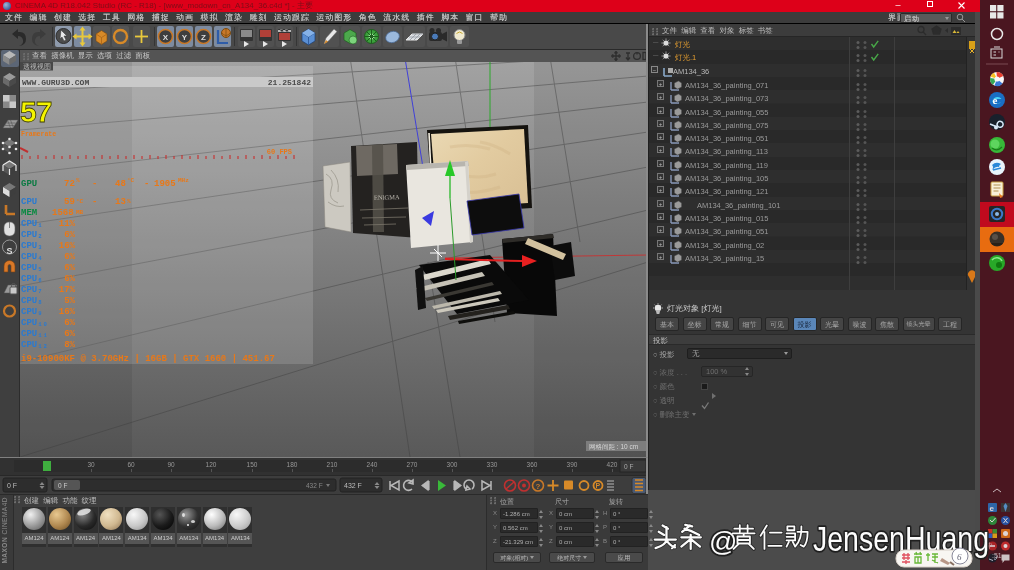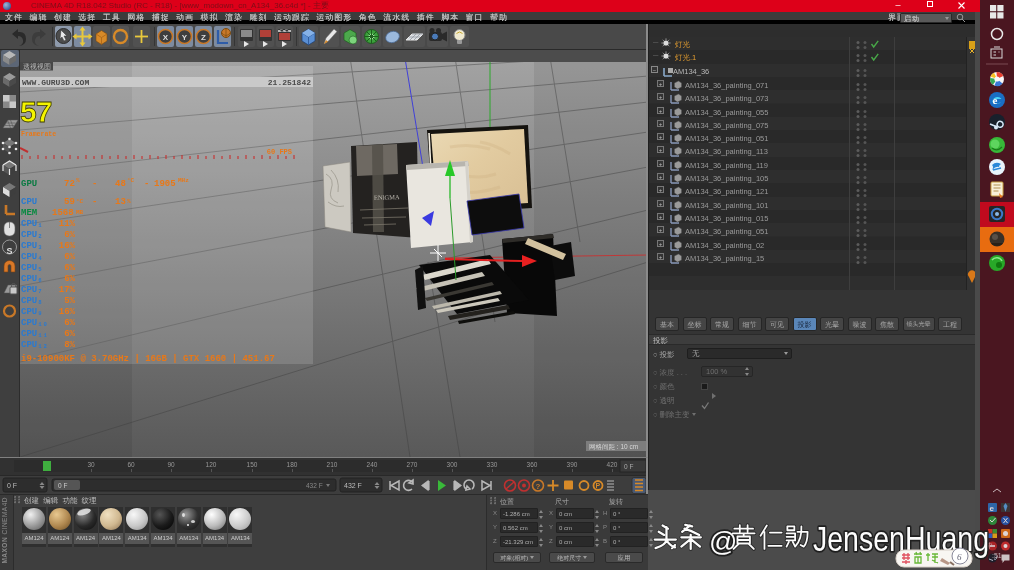--- a/index.html
+++ b/index.html
@@ -6,25 +6,25 @@
 #app{position:relative;width:1014px;height:570px;}
 .abs{position:absolute;}
 .grip{display:inline-block;width:3px;height:8px;vertical-align:-1px;margin-right:1px;background:radial-gradient(circle at 1px 1px,#6e6e6e 0.7px,transparent 1px);background-size:2.6px 2.6px;}
 .spin{display:inline-block;position:relative;width:6px;height:9px;vertical-align:-1px;}
 .spin:before{content:"";position:absolute;left:0;top:0;border-left:2.5px solid transparent;border-right:2.5px solid transparent;border-bottom:3.2px solid #888;}
 .spin:after{content:"";position:absolute;left:0;bottom:0;border-left:2.5px solid transparent;border-right:2.5px solid transparent;border-top:3.2px solid #888;}
 .tri-r{display:inline-block;width:0;height:0;border-top:3px solid transparent;border-bottom:3px solid transparent;border-left:4.5px solid #777;}
 .tri-d{display:inline-block;width:0;height:0;border-left:2.8px solid transparent;border-right:2.8px solid transparent;border-top:3.8px solid #999;vertical-align:1px;}
 
 #title{left:0;top:0;width:980px;height:12px;background:#dd0019;color:#8a0a16;font-size:8px;line-height:12px;}
-#title .txt{position:absolute;left:31px;top:0;white-space:nowrap;color:#7d0d18;}
+#title .txt{position:absolute;left:15px;top:0;white-space:nowrap;color:#7d0d18;}
 #title .appico{position:absolute;left:3px;top:2px;width:8px;height:8px;border-radius:50%;background:radial-gradient(circle at 35% 35%,#9db6d8,#1a3f7a);}
 #title .wbtn{position:absolute;top:0;color:#fff;font-size:9px;line-height:11px;width:10px;text-align:center;}
 
-#menubar{left:0;top:12px;width:980px;height:12px;background:#3c3c3c;color:#c4c4c4;font-size:8px;letter-spacing:1px;line-height:12px;border-bottom:4px solid #000000;text-shadow:0 0 0.6px #b8b8b8;}
+#menubar{left:0;top:12px;width:980px;height:12px;background:#3c3c3c;color:#c4c4c4;font-size:8px;letter-spacing:1px;line-height:12px;border-bottom:1px solid #000000;text-shadow:0 0 0.6px #b8b8b8;}
 #menubar .m{position:absolute;top:0;white-space:nowrap;}
 
 #toolbar{left:0;top:24px;width:980px;height:26px;background:#494949;border-bottom:1px solid #2a2a2a;}
 
 #leftbar{left:0;top:50px;width:20px;height:408px;background:#3f3f3f;border-right:1px solid #2c2c2c;}
 
 #vphead{left:20px;top:50px;width:628px;height:12px;background:#545454;color:#c9c9c9;font-size:7.5px;line-height:12px;}
 #vp{left:20px;top:62px;width:628px;height:395px;background:#6a6a6a;overflow:hidden;}
 
 #om{left:648px;top:24px;width:327px;height:266px;background:#2d2d2d;border-left:1px solid #1f1f1f;}
@@ -230,20 +230,34 @@
         </g>
       <circle cx="9.5" cy="197" r="7" fill="#3e3e3e" stroke="#999"></circle>
         <text x="9.5" y="203.5" font-size="9" fill="#ddd" text-anchor="middle" font-family="Liberation Sans" font-weight="bold">S</text>
       <path d="M4 222 l0 -6 a5.5 5.5 0 0 1 11 0 l0 6 -4 0 0 -6 a1.5 1.5 0 0 0 -3 0 l0 6z" fill="#d87828" stroke="#7a4010" stroke-width="0.6"></path>
       <g transform="translate(3,232)">
           <path d="M1 11 l4 -8 9 0 -4 8z" fill="#999" stroke="#555" stroke-width="0.5"></path>
           <rect x="7" y="5" width="7" height="7" rx="1" fill="#c8c8c8" stroke="#555"></rect>
           <path d="M8.5 5 l0 -1.5 a2 2 0 0 1 4 0 l0 1.5" fill="none" stroke="#555"></path>
         </g>
       <circle cx="9.5" cy="261" r="5.5" fill="none" stroke="#c87828" stroke-width="2.2"></circle>
+    </svg>
+  </div>
+  <div id="vphead" class="abs">
+    <span style="position:absolute;left:3px;top:2px"><i class="grip"></i><i class="grip"></i></span>
+    <span style="position:absolute;left:12px">查看&nbsp;&nbsp;摄像机&nbsp;&nbsp;显示&nbsp;&nbsp;选项&nbsp;&nbsp;过滤&nbsp;&nbsp;面板</span>
+    <svg width="40" height="12" style="position:absolute;left:588px;top:0">
+      <g stroke="#2e2e2e" stroke-width="1.3" fill="none">
+        <path d="M5 6 l6 0 M8 3 l0 6 M8 1.5 l-1.5 1.8 M8 1.5 l1.5 1.8 M8 10.5 l-1.5 -1.8 M8 10.5 l1.5 -1.8 M3.5 6 l1.8 -1.5 M3.5 6 l1.8 1.5 M12.5 6 l-1.8 -1.5 M12.5 6 l-1.8 1.5"></path>
+        <path d="M18 3 l4 0 M20 3 l0 6 M20 10 l-2 -2.5 M20 10 l2 -2.5"></path>
+        <circle cx="29" cy="6" r="3.4"></circle>
+          <path d="M29 2.6 l0 2"></path>
+        <rect x="35" y="2.5" width="7" height="7"></rect>
+          <line x1="38" y1="2.5" x2="38" y2="9.5"></line>
+      </g>
     </svg>
   </div>
   <div id="vp" class="abs">
     <svg width="628" height="395" style="position:absolute;left:0;top:0">
       <defs>
         <linearGradient id="canv" x1="0" y1="0" x2="1" y2="1">
           <stop offset="0" stop-color="#ead9b4"></stop>
             <stop offset="0.45" stop-color="#e2cba0"></stop>
             <stop offset="1" stop-color="#d8bf94"></stop>
         </linearGradient>
@@ -377,20 +391,34 @@
             <text x="55" y="285" fill="#e87818" text-anchor="end">8%</text>
           <text x="1" y="299" fill="#e87818">i9-10900KF @ 3.70GHz | 16GB | GTX 1660 | 451.67</text>
         </g>
       </g>
 
       <rect x="566" y="379" width="60" height="10" fill="#7d7d7d"></rect>
       <text x="569" y="387" font-size="6.5" fill="#d8d8d8" font-family="Liberation Sans">网格间距 : 10 cm</text>
     </svg>
   </div>
   <div id="om" class="abs">
+    <div style="position:absolute;left:0;top:0;width:327px;height:13px;background:#3c3c3c;border-bottom:1px solid #262626;color:#bbb;font-size:7.5px;line-height:13px;">
+      <span style="position:absolute;left:3px;top:2px"><i class="grip"></i><i class="grip"></i></span>
+      <span style="position:absolute;left:13px">文件&nbsp;&nbsp;编辑&nbsp;&nbsp;查看&nbsp;&nbsp;对象&nbsp;&nbsp;标签&nbsp;&nbsp;书签</span>
+      <svg width="50" height="13" style="position:absolute;left:266px;top:0">
+          <g stroke="#2c2c2c" fill="none" stroke-width="1.3">
+            <circle cx="6" cy="5.5" r="3"></circle>
+            <line x1="8.2" y1="8" x2="11" y2="11"></line>
+            <path d="M17 5 l4.5 -3 4.5 3 -1.5 5 -6 0z" fill="#2c2c2c"></path>
+            <path d="M30 6.5 l3 -2.5 0 5z" fill="#2c2c2c" stroke="none"></path>
+            <rect x="36" y="3" width="10" height="8" fill="#2c2c2c" stroke="none"></rect>
+            <path d="M37.5 9 l2 -3 2 3z M41.5 9 l1.5 -2 1.5 2z" fill="#d8b838" stroke="none"></path>
+          </g>
+        </svg>
+    </div>
     <div id="omtree" style="position:absolute;left:0;top:13px;width:317px;height:253px;background:#2b2b2b;overflow:hidden;font-size:7.5px;color:#9e9e9e;">
         <div style="position:absolute;left:0;top:0.0px;width:317px;height:13.3px;background:#2e2e2e"></div>
         <div style="position:absolute;left:0;top:13.3px;width:317px;height:13.3px;background:#292929"></div>
         <div style="position:absolute;left:0;top:26.6px;width:317px;height:13.3px;background:#2e2e2e"></div>
         <div style="position:absolute;left:0;top:39.9px;width:317px;height:13.3px;background:#292929"></div>
         <div style="position:absolute;left:0;top:53.2px;width:317px;height:13.3px;background:#2e2e2e"></div>
         <div style="position:absolute;left:0;top:66.5px;width:317px;height:13.3px;background:#292929"></div>
         <div style="position:absolute;left:0;top:79.8px;width:317px;height:13.3px;background:#2e2e2e"></div>
         <div style="position:absolute;left:0;top:93.1px;width:317px;height:13.3px;background:#292929"></div>
         <div style="position:absolute;left:0;top:106.4px;width:317px;height:13.3px;background:#2e2e2e"></div>
@@ -570,21 +598,21 @@
           <circle cx="5" cy="4.5" r="1.5" fill="#5c5c5c"></circle>
           <circle cx="5" cy="9.5" r="1.5" fill="#5c5c5c"></circle>
           <circle cx="12" cy="4.5" r="1.5" fill="#555555"></circle>
           <circle cx="12" cy="9.5" r="1.5" fill="#555555"></circle>
         </svg>
         <div style="position:absolute;left:8px;top:162.6px;width:7px;height:7px;border:1px solid #777;color:#bbb;font-size:6px;line-height:6.5px;text-align:center;background:#333">+</div>
         <svg style="position:absolute;left:20px;top:162.6px" width="13" height="12">
           <path d="M2 10 l0 -8 M2 10 l8 0" stroke="#8898b8" stroke-width="1.4" fill="none"></path>
           <path d="M5.5 3 l4 -2 3 2 0 4 -4 2 -3 -2z" fill="#9a9a9a" stroke="#555" stroke-width="0.5"></path>
         </svg>
-        <div style="position:absolute;left:36px;top:162.6px;color:#9a9a9a;line-height:12px">AM134_36_painting_101</div>
+        <div style="position:absolute;left:48px;top:162.6px;color:#9a9a9a;line-height:12px">AM134_36_painting_101</div>
         <svg style="position:absolute;left:204px;top:162.6px" width="40" height="13">
           <circle cx="5" cy="4.5" r="1.5" fill="#5c5c5c"></circle>
           <circle cx="5" cy="9.5" r="1.5" fill="#5c5c5c"></circle>
           <circle cx="12" cy="4.5" r="1.5" fill="#555555"></circle>
           <circle cx="12" cy="9.5" r="1.5" fill="#555555"></circle>
         </svg>
         <div style="position:absolute;left:8px;top:175.9px;width:7px;height:7px;border:1px solid #777;color:#bbb;font-size:6px;line-height:6.5px;text-align:center;background:#333">+</div>
         <svg style="position:absolute;left:20px;top:175.9px" width="13" height="12">
           <path d="M2 10 l0 -8 M2 10 l8 0" stroke="#8898b8" stroke-width="1.4" fill="none"></path>
           <path d="M5.5 3 l4 -2 3 2 0 4 -4 2 -3 -2z" fill="#9a9a9a" stroke="#555" stroke-width="0.5"></path>
@@ -635,20 +663,34 @@
       </div>
     <div style="position:absolute;left:317px;top:13px;width:10px;height:253px;background:#333;border-left:1px solid #222;">
       <svg width="10" height="253">
           <path d="M2 4 l6 0 0 8 -6 0z" fill="#d8a018"></path>
           <path d="M3 12 l4 4 M3 16 l4 -4" stroke="#e8b028" stroke-width="1"></path>
           <path d="M2 240 a4 4 0 1 1 6 0 l-3 6z" fill="#d87818"></path>
         </svg>
     </div>
   </div>
   <div id="am" class="abs">
+    <div style="position:absolute;left:0;top:12px;width:327px;height:14px;color:#ccc;font-size:8px;line-height:14px;">
+      <svg width="12" height="12" style="position:absolute;left:3px;top:1px">
+          <circle cx="6" cy="5" r="3.2" fill="#e8e8e8"></circle>
+          <path d="M3.7 7 l4.6 0 -1 4 -2.6 0z" fill="#bbb"></path>
+          <g stroke="#ddd" stroke-width="0.7">
+            <line x1="6" y1="0.2" x2="6" y2="1.5"></line>
+            <line x1="1" y1="5" x2="2.4" y2="5"></line>
+            <line x1="9.6" y1="5" x2="11" y2="5"></line>
+            <line x1="2.5" y1="1.6" x2="3.5" y2="2.6"></line>
+            <line x1="9.5" y1="1.6" x2="8.5" y2="2.6"></line>
+          </g>
+        </svg>
+      <span style="position:absolute;left:18px">灯光对象 [灯光]</span>
+    </div>
     <div id="amtabs" style="position:absolute;left:0px;top:27px;width:327px;height:14px;">
         <div style="position:absolute;left:6.0px;top:0;width:24px;height:14px;background:#454545;border:1px solid #262626;color:#a8a8a8;font-size:7px;line-height:13px;text-align:center;border-radius:2px;overflow:hidden">基本</div>
         <div style="position:absolute;left:33.5px;top:0;width:24px;height:14px;background:#454545;border:1px solid #262626;color:#a8a8a8;font-size:7px;line-height:13px;text-align:center;border-radius:2px;overflow:hidden">坐标</div>
         <div style="position:absolute;left:61.0px;top:0;width:24px;height:14px;background:#454545;border:1px solid #262626;color:#a8a8a8;font-size:7px;line-height:13px;text-align:center;border-radius:2px;overflow:hidden">常规</div>
         <div style="position:absolute;left:88.5px;top:0;width:24px;height:14px;background:#454545;border:1px solid #262626;color:#a8a8a8;font-size:7px;line-height:13px;text-align:center;border-radius:2px;overflow:hidden">细节</div>
         <div style="position:absolute;left:116.0px;top:0;width:24px;height:14px;background:#454545;border:1px solid #262626;color:#a8a8a8;font-size:7px;line-height:13px;text-align:center;border-radius:2px;overflow:hidden">可见</div>
         <div style="position:absolute;left:143.5px;top:0;width:24px;height:14px;background:#5a86b8;border:1px solid #262626;color:#16243a;font-size:7px;line-height:13px;text-align:center;border-radius:2px;overflow:hidden">投影</div>
         <div style="position:absolute;left:171.0px;top:0;width:24px;height:14px;background:#454545;border:1px solid #262626;color:#a8a8a8;font-size:7px;line-height:13px;text-align:center;border-radius:2px;overflow:hidden">光晕</div>
         <div style="position:absolute;left:198.5px;top:0;width:24px;height:14px;background:#454545;border:1px solid #262626;color:#a8a8a8;font-size:7px;line-height:13px;text-align:center;border-radius:2px;overflow:hidden">噪波</div>
         <div style="position:absolute;left:226.0px;top:0;width:24px;height:14px;background:#454545;border:1px solid #262626;color:#a8a8a8;font-size:7px;line-height:13px;text-align:center;border-radius:2px;overflow:hidden">焦散</div>

